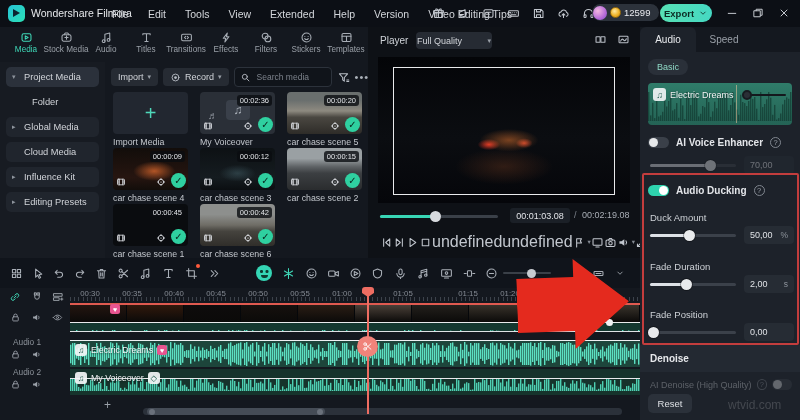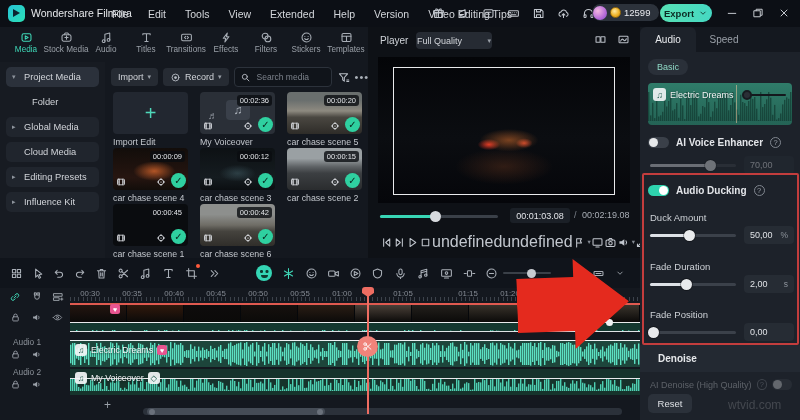--- a/index.html
+++ b/index.html
@@ -122,21 +122,21 @@
   .qmark{width:11px;height:11px;border-radius:50%;border:1px solid #80868f;color:#9aa0a8;font-size:7.5px;display:flex;align-items:center;justify-content:center;box-sizing:border-box;}
   .param-label{position:absolute;left:10px;font-size:9.5px;color:#cdd1d6;}
   .pslider{position:absolute;left:10px;width:86px;height:3px;border-radius:2px;background:#3b414a;}
   .pslider .fill{position:absolute;left:0;top:0;height:100%;background:#dde1e6;border-radius:2px;}
   .pslider .knob{position:absolute;top:-4px;width:11px;height:11px;border-radius:50%;background:#e8eaec;margin-left:-5px;box-shadow:0 0 0 1px rgba(0,0,0,.35);}
   .valbox{position:absolute;left:104px;width:50px;height:18px;background:#262c34;border-radius:4px;display:flex;align-items:center;justify-content:space-between;padding:0 6px;box-sizing:border-box;}
   .valbox .v{font-size:9px;color:#dfe2e6;}
   .valbox .u{font-size:8.5px;color:#8d939b;}
   #dim-row{opacity:.4;}
   #red-box{position:absolute;left:2px;top:146px;width:153px;height:168px;border:2px solid #c33d3d;border-radius:2px;pointer-events:none;}
-  #denoise-head{position:absolute;left:0;top:318px;width:160px;height:27px;background:#232932;display:flex;align-items:center;padding-left:18px;box-sizing:border-box;font-size:10px;font-weight:bold;color:#e6e8eb;}
+  #denoise-head{position:absolute;left:0;top:318px;width:160px;height:27px;background:#232932;display:flex;align-items:center;padding-left:10px;box-sizing:border-box;font-size:10px;font-weight:bold;color:#e6e8eb;}
   #ai-denoise{position:absolute;left:10px;top:352px;width:142px;display:flex;align-items:center;gap:5px;opacity:.35;}
   #ai-denoise .lbl{font-size:9px;color:#cdd1d6;white-space:nowrap;}
   #ai-denoise .toggle{margin-left:auto;}
   #reset-btn{position:absolute;left:8px;top:367px;width:44px;height:19px;background:#2b313a;border-radius:5px;display:flex;align-items:center;justify-content:center;font-size:9.5px;color:#dde0e4;}
   #watermark{position:absolute;left:88px;top:371px;font-size:12px;color:#44484f;}
   
   #toolbar{position:absolute;left:0;top:258px;width:640px;height:30px;background:#10141b;border-bottom:1px solid #05070a;}
   .tb-item{position:absolute;top:7px;width:16px;height:16px;display:flex;align-items:center;justify-content:center;color:#aab0b8;}
   .tb-item.teal{color:#3fd9b8;}
   .tb-item .reddot{position:absolute;right:-1px;top:-1px;width:4px;height:4px;border-radius:50%;background:#ff5a3c;}
@@ -375,25 +375,25 @@
         <div class="sb-item">
           <span class="car">▸</span>
           <span class="lbl">Global Media</span>
         </div>
         <div class="sb-item">
           <span class="car"></span>
           <span class="lbl">Cloud Media</span>
         </div>
         <div class="sb-item">
           <span class="car">▸</span>
-          <span class="lbl">Editing Presets</span>
+          <span class="lbl">Influence Kit</span>
         </div>
         <div class="sb-item">
           <span class="car">▸</span>
-          <span class="lbl">Influence Kit</span>
+          <span class="lbl">Editing Presets</span>
         </div>
       </div>
   </div>
 
   <div id="mediapanel">
     <div id="media-head">
       <div class="mbtn">
         <span class="lbl">Import</span>
         <span class="car">▾</span>
       </div>
@@ -421,21 +421,21 @@
             <path d="M3 3.5h10l-4 4.5v4.5l-2-1.5V8z M12 11h2.5 M12 13h2.5"></path>
           </svg>
         </span>
       <span class="ic" style="color:#aab0b8;font-size:11px;letter-spacing:1px;">•••</span>
     </div>
     <div id="media-grid">
         <div class="tile" style="left: 0px; top: 0px;">
           <div class="thumb import">
             <span class="plus">+</span>
           </div>
-          <div class="lbl">Import Edit</div>
+          <div class="lbl">Import Media</div>
         </div>
         <div class="tile" style="left: 87px; top: 0px;">
           <div class="thumb voiceover">
             <span class="note">♫</span>
             <span class="note2">♬</span>
             <span class="dur">00:02:36</span>
             <span class="film ic">
               <svg viewBox="0 0 16 16" width="10" height="10" fill="none" stroke="currentColor" stroke-width="1.3" stroke-linecap="round" stroke-linejoin="round">
                 <rect x="2.5" y="3.5" width="11" height="9" rx="1"></rect>
                 <path d="M5.2 3.5v9 M10.8 3.5v9 M2.5 6.5h2.7 M2.5 9.5h2.7 M10.8 6.5h2.7 M10.8 9.5h2.7"></path>

